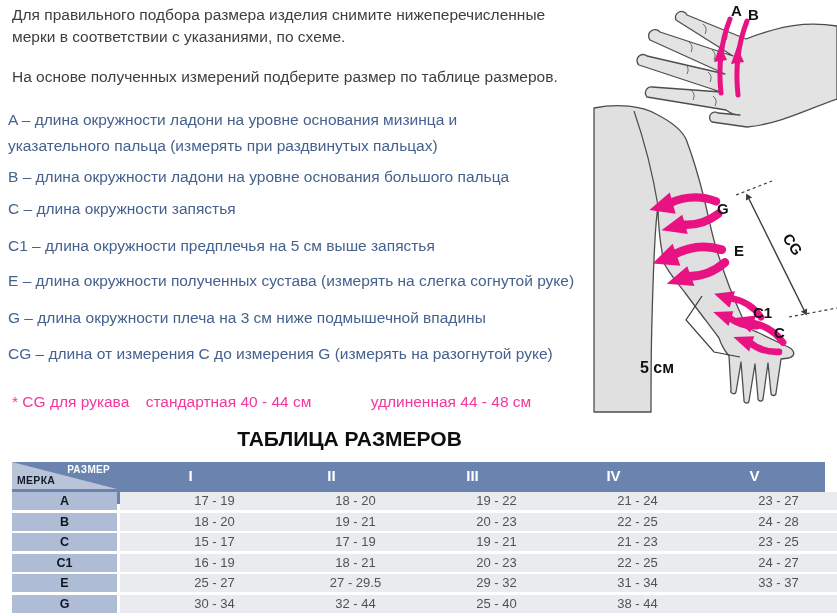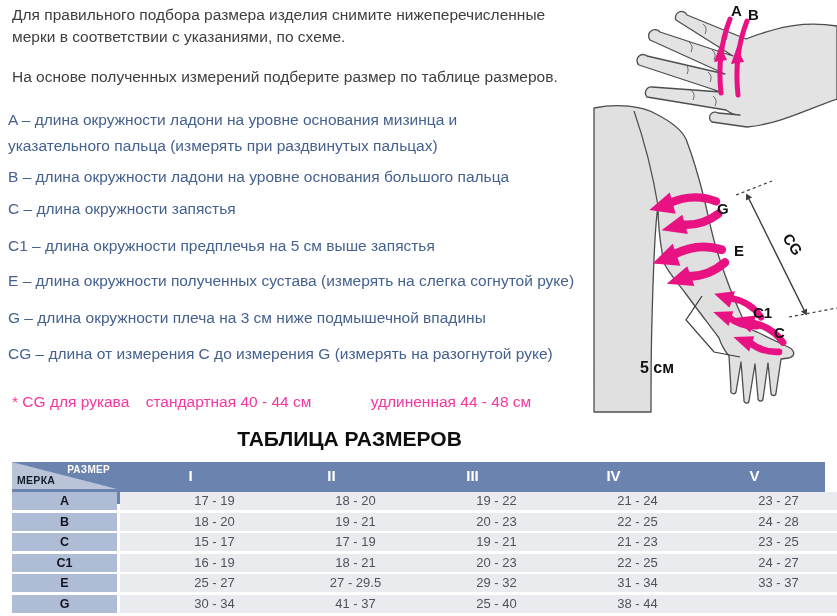--- a/index.html
+++ b/index.html
@@ -166,21 +166,21 @@
     <span>27 - 29.5</span>
     <span>29 - 32</span>
     <span>31 - 34</span>
     <span>33 - 37</span>
   </div>
 </div>
 <div class="trow" id="row5">
   <div class="rlabel">G</div>
   <div class="rdata">
     <span>30 - 34</span>
-    <span>41 - 37</span>
+    <span>32 - 44</span>
     <span>25 - 40</span>
     <span>38 - 44</span>
   </div>
 </div>
 
 <svg id="diagram" viewBox="0 0 247 440" xmlns="http://www.w3.org/2000/svg">
   <defs>
     <g id="wrap">
       <path d="M30,-5 Q 10,-17 -14,-11" fill="none" stroke="#e81283" stroke-width="8" stroke-linecap="round"></path>
       <polygon points="-12,-21 -34,-8 -10,0" fill="#e81283"></polygon>

